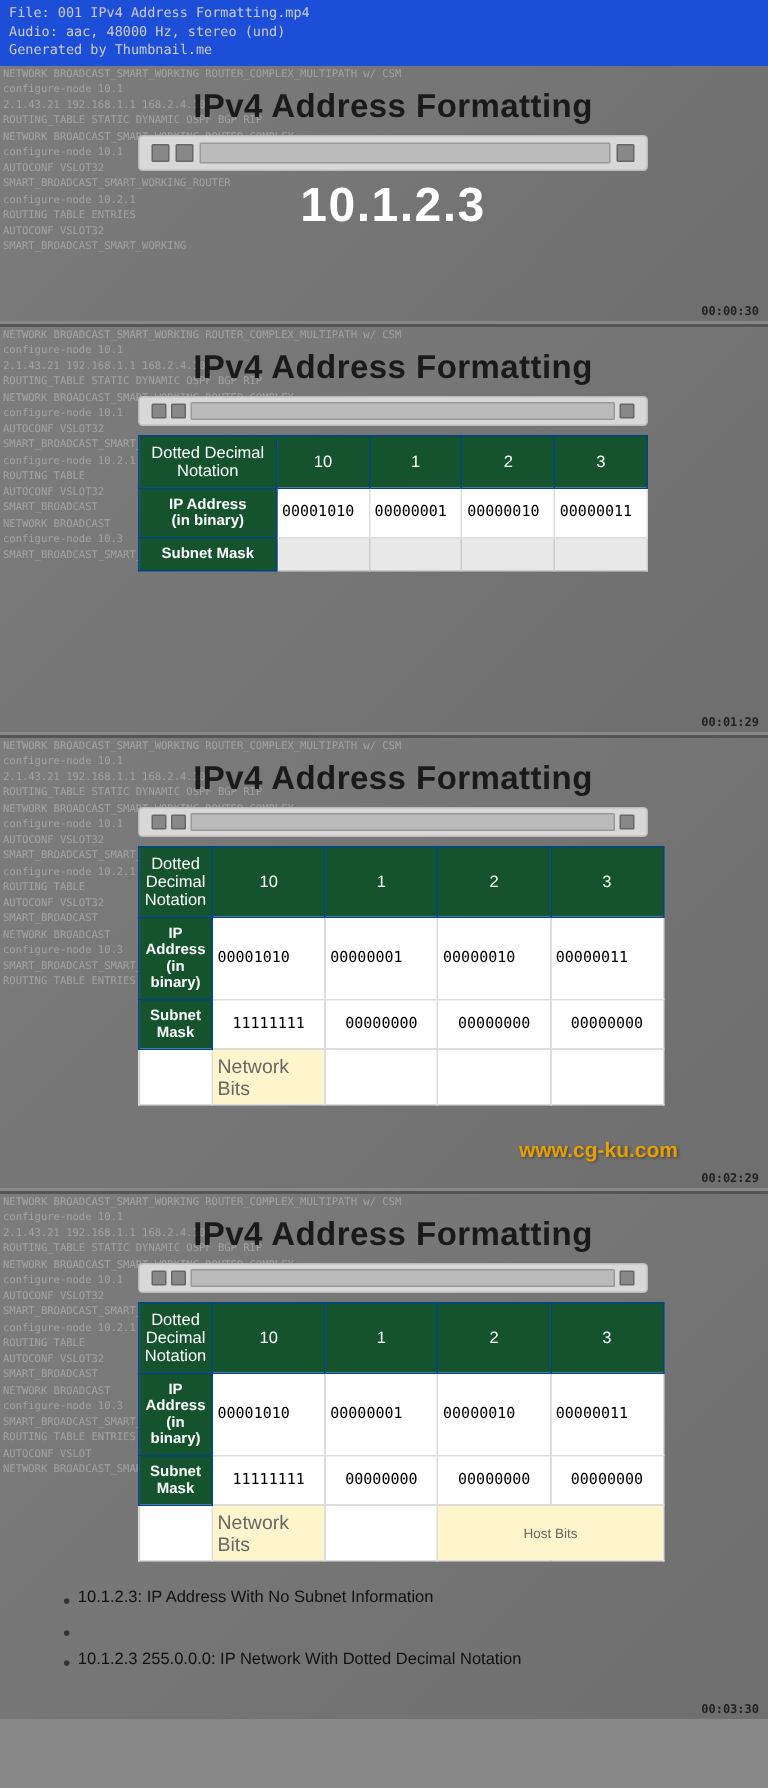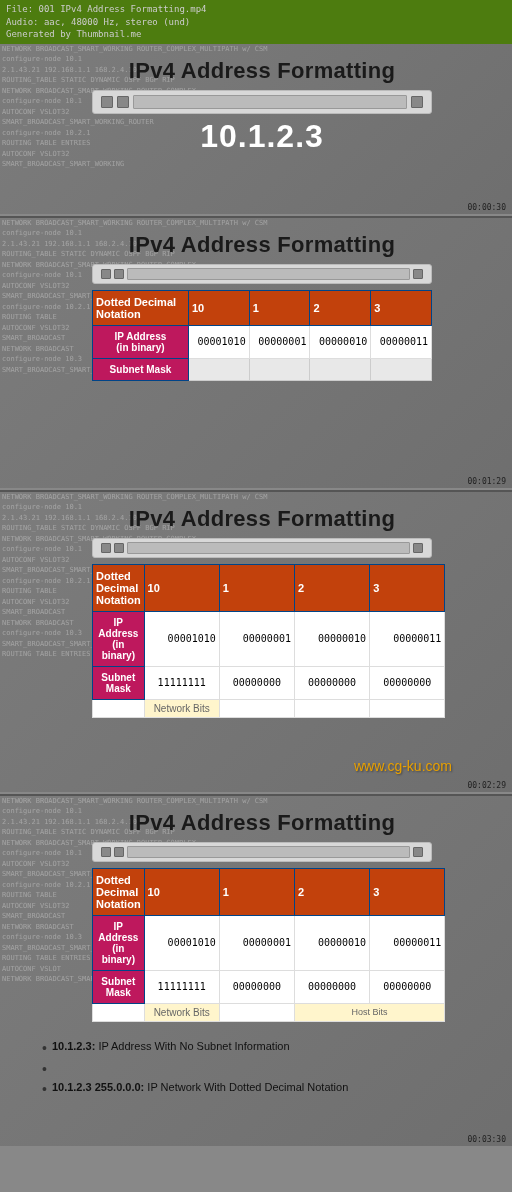--- a/index.html
+++ b/index.html
@@ -7,21 +7,21 @@
       width: 512px;
       min-height: 1192px;
       font-family: Arial, sans-serif;
       font-size: 12px;
       background: #888;
       position: relative;
       overflow-x: hidden;
     }
 
     .file-info {
-      background: #4d7c0f;
+      background: #1d4ed8;
       color: #ccc;
       font-size: 9px;
       padding: 3px 6px;
       line-height: 1.4;
       font-family: monospace;
     }
 
     .section {
       position: relative;
       padding: 8px 0 4px 0;
@@ -80,41 +80,41 @@
       margin: 6px 80px 6px 80px;
     }
 
     table {
       width: 100%;
       border-collapse: collapse;
       font-size: 11px;
     }
 
     .cell-header {
-      background: #c2410c;
+      background: #14532d;
       color: white;
-      font-weight: bold;
-      text-align: left;
+      font-weight: normal;
+      text-align: center;
       padding: 5px 3px;
       border: 1px solid #004488;
     }
 
     .cell-label {
-      background: #be185d;
+      background: #14532d;
       color: white;
       font-weight: bold;
       text-align: center;
       padding: 5px 4px;
       border: 1px solid #004488;
       font-size: 10px;
     }
 
     .cell-data {
       background: white;
-      text-align: right;
+      text-align: left;
       padding: 5px 3px;
       border: 1px solid #ddd;
       font-size: 10px;
       font-family: monospace;
     }
 
     .cell-subnet-empty {
       background: #e8e8e8;
       text-align: center;
       padding: 5px 3px;
@@ -125,24 +125,23 @@
       background: white;
       text-align: left;
       padding: 5px 13px;
       border: 1px solid #ddd;
       font-size: 10px;
       font-family: monospace;
     }
 
     .cell-network-bits {
       background: #fff5cc;
-      text-align: center;
       padding: 3px;
       border: 1px solid #ddd;
-      font-size: 10px;
+      font-size: 13px;
       color: #666;
     }
 
     .cell-host-bits {
       background: #fff5cc;
       text-align: center;
       padding: 3px;
       border: 1px solid #ddd;
       font-size: 9px;
       color: #666;
@@ -155,28 +154,29 @@
     }
 
     .timestamp {
       position: absolute;
       bottom: 2px;
       right: 6px;
       font-size: 8px;
       color: #222;
       font-family: monospace;
       z-index: 2;
+      font-weight: bold;
     }
 
     .watermark {
       position: absolute;
       bottom: 18px;
       right: 60px;
       font-size: 14px;
-      font-weight: normal;
+      font-weight: bold;
       color: #e8a000;
       z-index: 2;
       text-shadow: 1px 1px 2px rgba(0,0,0,0.4);
     }
 
     .bullet-list {
       padding: 8px 20px 8px 30px;
       list-style: none;
     }
 
@@ -189,21 +189,21 @@
       gap: 5px;
     }
 
     .bullet-dot {
       color: #333;
       font-size: 14px;
       line-height: 1.2;
     }
 
     .bold-ip {
-      font-weight: bold;
+      font-weight: normal;
       color: #111;
     }
 
     .section-divider {
       height: 2px;
       background: #555;
       margin: 0;
     }
   </style>
 </head>

